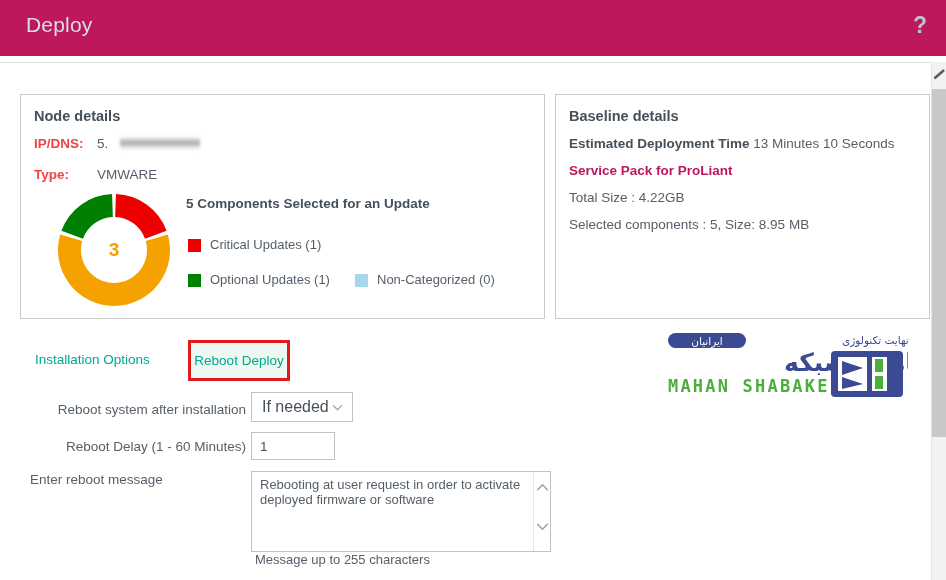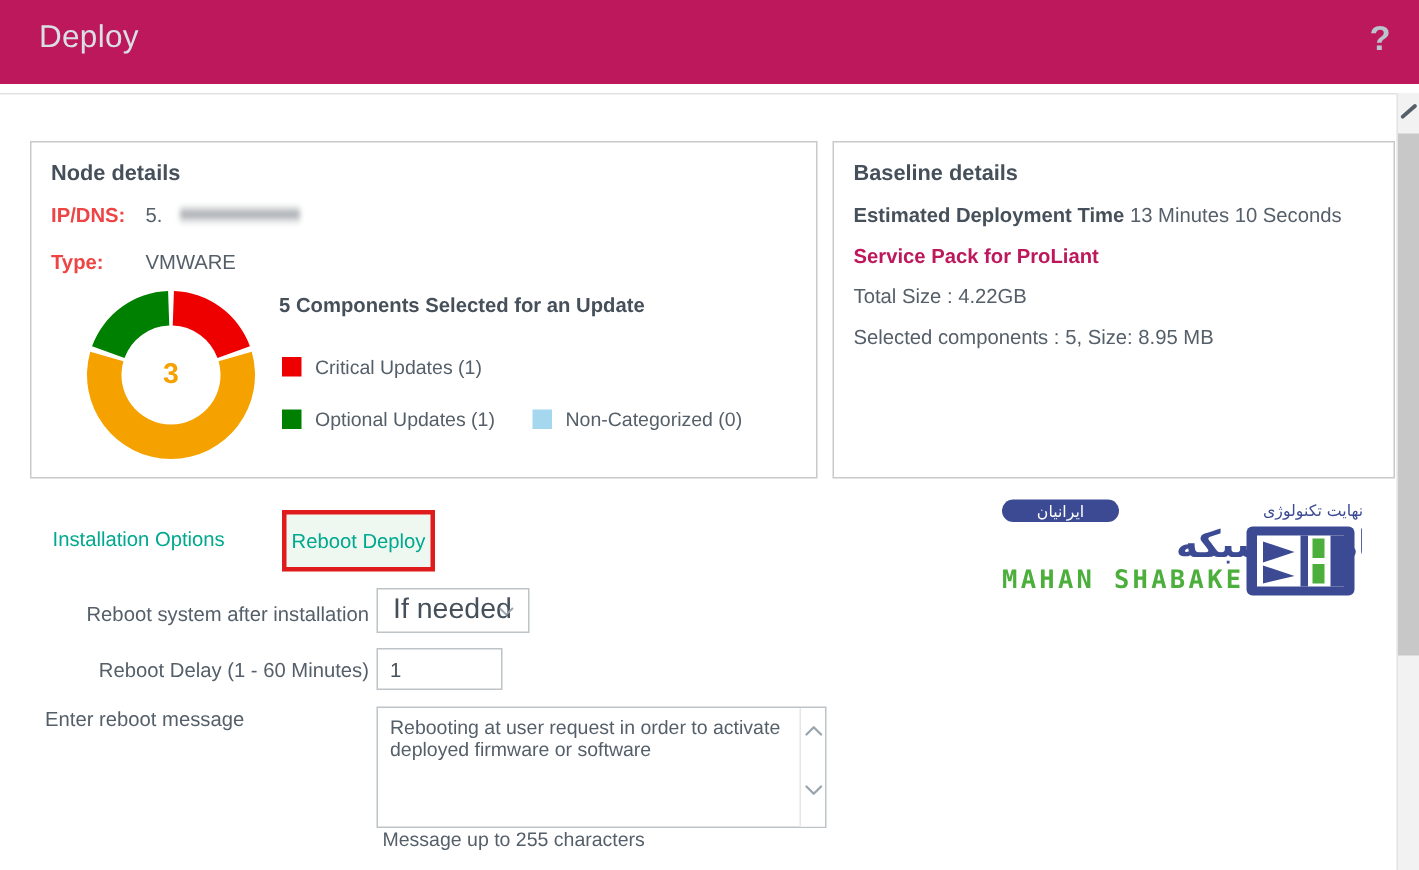--- a/index.html
+++ b/index.html
@@ -118,21 +118,21 @@
   #components-heading {
     position: absolute;
     left: 165px; top: 101px;
     font-size: 13.5px;
     font-weight: bold;
     color: #46505a;
   }
   .legend-item {
     position: absolute;
     display: flex;
-    align-items: center;
+    align-items: flex-end;
     font-size: 13px;
     color: #555f69;
   }
   .legend-swatch {
     width: 13px; height: 13px;
     margin-right: 9px;
     flex: 0 0 auto;
   }
   #legend-0 { left: 167px; top: 142px; }
   #legend-1 { left: 334px; top: 142px; }
@@ -188,21 +188,21 @@
   #lbl-reboot-system { left: 30px; top: 402px; width: 216px; }
   #lbl-reboot-delay  { left: 30px; top: 439px; width: 216px; }
   #lbl-reboot-msg    { left: 30px; top: 472px; width: 216px; text-align: left; }
 
   #select-reboot-system {
     position: absolute;
     left: 251px; top: 392px;
     width: 102px; height: 30px;
     border: 1px solid #bdc3c7;
     background: #ffffff;
-    font-size: 19px;
+    font-size: 16px;
     color: #46505a;
     display: flex;
     align-items: center;
     padding-left: 10px;
     cursor: pointer;
   }
   #select-chevron {
     position: absolute;
     right: 9px; top: 9px;
     width: 11px; height: 11px;

